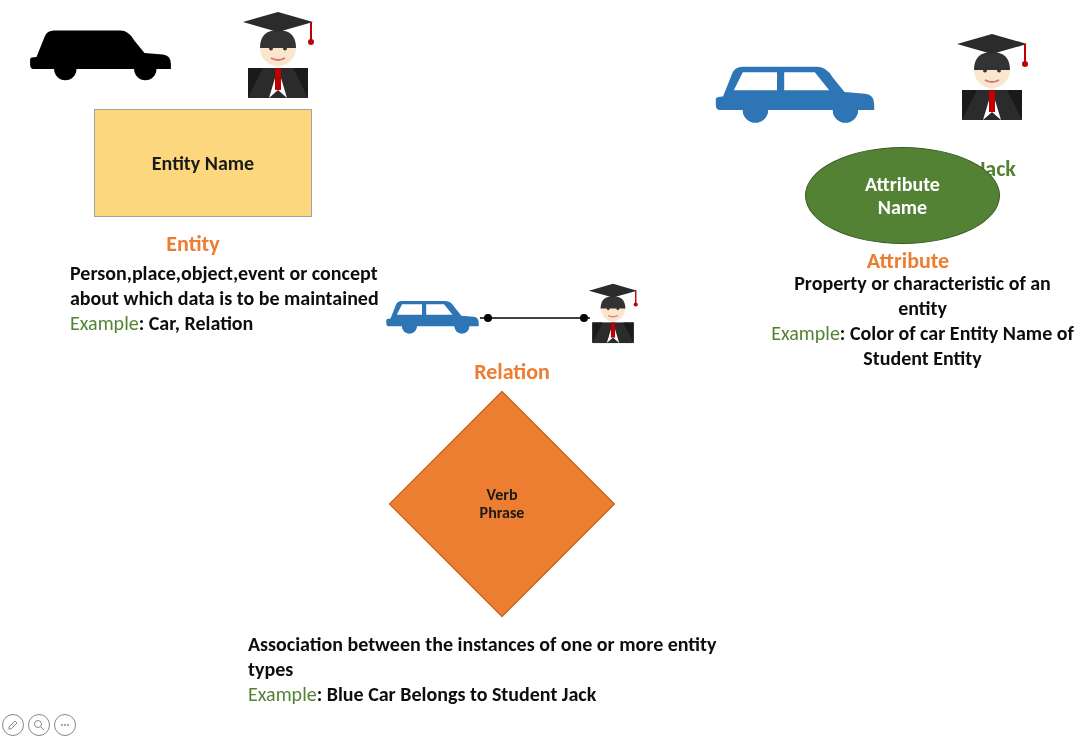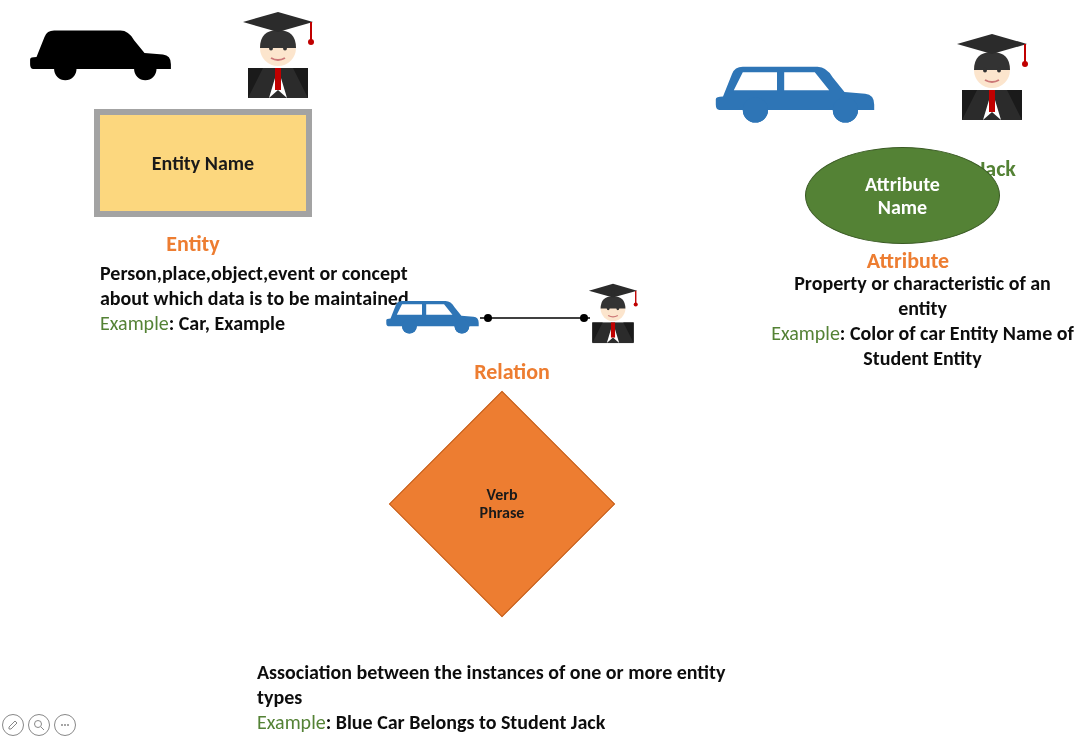--- a/index.html
+++ b/index.html
@@ -6,21 +6,21 @@
   body {
     width: 1084px;
     height: 742px;
     position: relative;
     font-family: Calibri, Arial, sans-serif;
     background: #fff;
   }
   .abs { position: absolute; }
   .entity-box {
     background: #fcd77e;
-    border: 6px solid #a3a3a3;
+    border: 1px solid #a3a3a3;
     display: flex;
     align-items: center;
     justify-content: center;
     font-weight: bold;
     font-size: 20px;
     color: #1a1a1a;
   }
   .attribute-ellipse {
     background: #548235;
     border: 1px solid #3a5a24;
@@ -122,23 +122,23 @@
     <circle cx="78" cy="42" r="3" fill="#c00000"></circle>
   </svg>
 </div>
 
 <div class="abs entity-box" style="left:94px; top:109px; width:218px; height:108px;">
   <span>Entity Name</span>
 </div>
 
 <div class="abs heading" style="left:133px; top:230px; width:120px;">Entity</div>
 
-<div class="abs desc" style="left:70px; top:261px; width:310px;margin-left:30px;">
+<div class="abs desc" style="left:70px; top:261px; width:310px;">
   <span>Person,place,object,event or concept about which data is to be maintained</span><br>
-  <span class="example-label">Example</span><span>: Car, Example</span>
+  <span class="example-label">Example</span><span>: Car, Relation</span>
 </div>
 
 <div class="abs" style="left:705px; top:38px;">
   <svg width="180" height="90" viewBox="0 0 200 100">
     <path d="M20 65 L30 40 Q33 32 42 32 L125 32 Q135 32 142 44 L155 60 L178 62 Q188 63 188 74 L188 80 L170 80 A14 14 0 1 1 142 80 L70 80 A14 14 0 1 1 42 80 L16 80 Q12 80 12 74 L12 68 Q12 65 20 65 Z" fill="#2e75b6"></path>
     <path d="M42 38 L80 38 L80 58 L32 58 Z M88 38 L122 38 L138 58 L88 58 Z" fill="#fff"></path>
     <circle cx="56" cy="80" r="14" fill="#2e75b6"></circle>
     <circle cx="156" cy="80" r="14" fill="#2e75b6"></circle>
   </svg>
 </div>
@@ -211,21 +211,21 @@
   </svg>
 </div>
 
 <div class="abs heading" style="left:452px; top:358px; width:120px;">Relation</div>
 
 <div class="abs diamond-wrap" style="left:388px; top:390px; width:228px; height:228px;">
   <div class="diamond"></div>
   <div class="diamond-label">Verb<br>Phrase</div>
 </div>
 
-<div class="abs desc" style="left:257px; top:632px; width:490px;margin-top:28px;">
+<div class="abs desc" style="left:248px; top:632px; width:490px;">
   <span>Association between the instances of one or more entity types</span><br>
   <span class="example-label">Example</span><span>: Blue Car Belongs to Student Jack</span>
 </div>
 
 <div class="toolbar">
   <div class="toolbar-btn">
     <svg width="12" height="12" viewBox="0 0 12 12">
         <path d="M2 10 L4 10 L10 4 L8 2 L2 8 Z" fill="none" stroke="#888" stroke-width="1"></path>
       </svg>
   </div>

